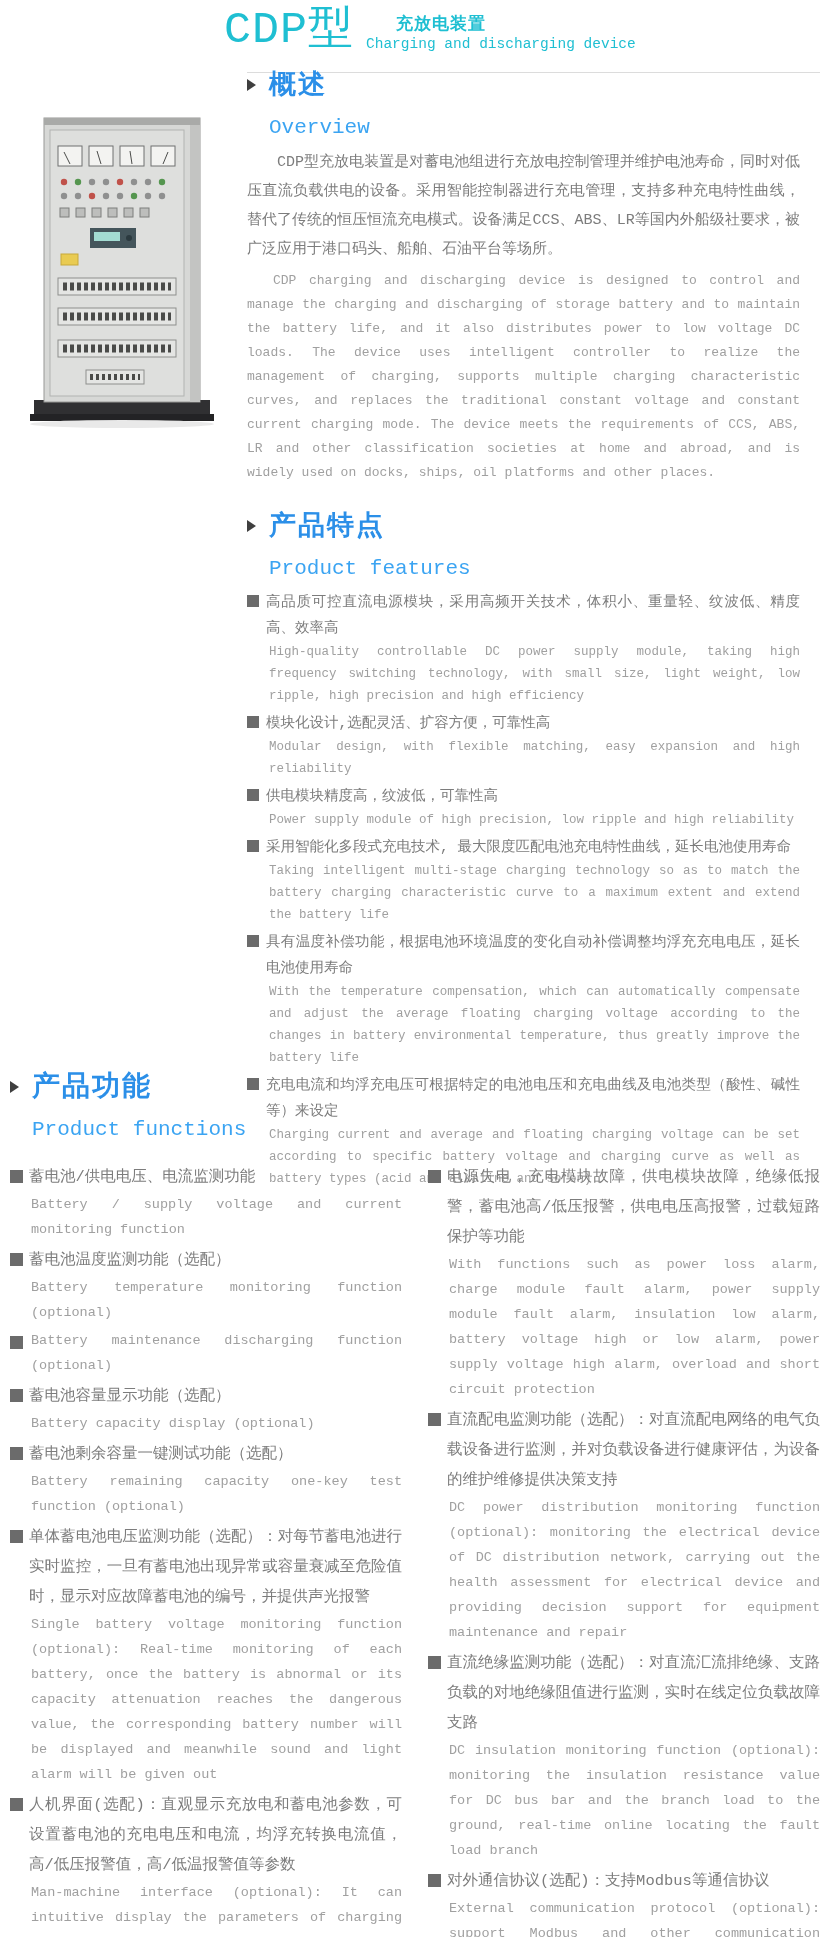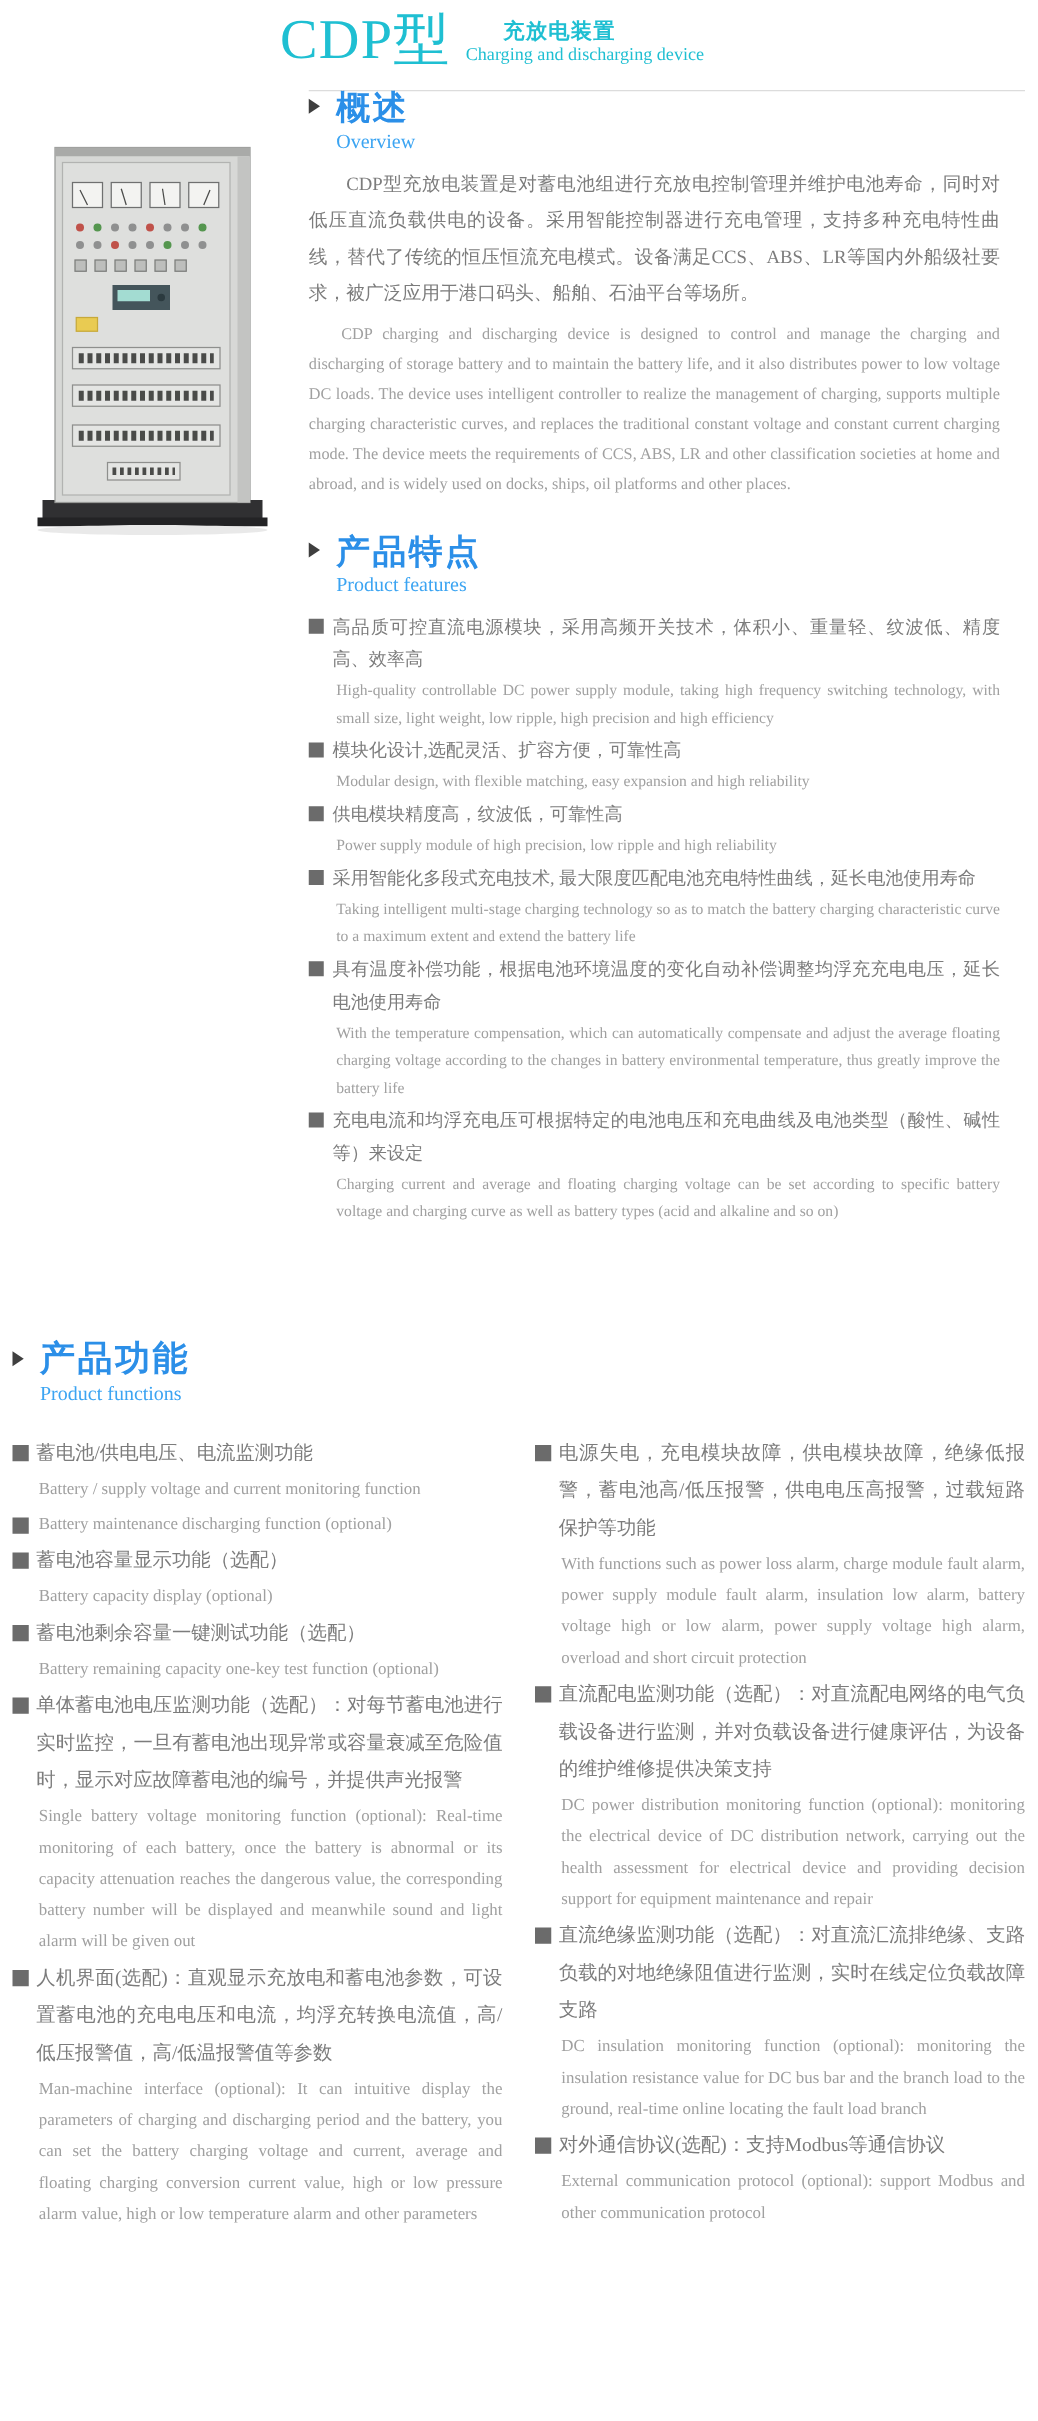--- a/index.html
+++ b/index.html
@@ -5,41 +5,41 @@
   :root{
     --cyan:#1fbfd2;
     --blue:#2b8fe8;
     --blue-lt:#3ba4f2;
     --zh-gray:#7c7c7c;
     --en-gray:#a0a0a0;
     --sq-gray:#6b6b6b;
   }
   html,body{margin:0;padding:0;background:#ffffff;}
   .page{position:relative;width:830px;height:1937px;background:#fff;overflow:hidden;
-        font-family:Liberation Serif, serif;}
+        font-family:Liberation Mono, monospace;}
 
   
   .brand{position:absolute;left:224px;top:5px;display:flex;align-items:flex-start;}
   .model{font-size:45px;line-height:52px;color:var(--cyan);letter-spacing:1px;}
   .brand-sub{margin-left:12px;padding-top:9px;display:flex;flex-direction:column;}
   .sub-zh{font-size:17px;font-weight:bold;color:var(--cyan);line-height:21px;letter-spacing:1px;margin-left:30px;}
   .sub-en{font-size:14.5px;color:var(--cyan);line-height:19px;text-align:center;}
   .divider{position:absolute;left:247px;top:72px;width:573px;height:1px;background:#dcdcdc;}
 
   
   .cabinet{position:absolute;left:28px;top:112px;width:188px;height:318px;}
 
   
   .col-top{position:absolute;left:247px;top:70px;width:553px;}
 
   .sec-head{position:relative;padding-left:22px;}
   .arrow{position:absolute;left:0;top:9px;width:0;height:0;
          border-left:9px solid #3f3f3f;border-top:6px solid transparent;border-bottom:6px solid transparent;}
   .sec-zh{margin:0;font-size:27px;line-height:32px;color:var(--blue);font-weight:600;letter-spacing:2px;}
-  .sec-en{font-size:16px;line-height:20px;color:var(--blue-lt);margin-top:2px;}
+  .sec-en{font-size:21px;line-height:20px;color:var(--blue-lt);margin-top:16px;}
 
   .para{margin:0;text-align:justify;}
   .para.zh{margin-top:10px;font-size:15px;line-height:29px;color:var(--zh-gray);text-indent:2em;}
   .para.en{margin-top:5px;font-size:13px;line-height:24px;color:var(--en-gray);text-indent:2em;}
 
   .features{margin-top:26px;}
   ul.blist{list-style:none;margin:10px 0 0;padding:0;}
   ul.blist .item{position:relative;padding-left:19px;margin-bottom:3px;}
   .sq{position:absolute;left:0;top:6px;width:12px;height:12px;background:var(--sq-gray);}
   .item-zh{font-size:14.5px;line-height:26px;color:var(--zh-gray);text-align:justify;}
@@ -212,20 +212,25 @@
     <div class="fcols">
       <ul class="blist fcol">
 
           <li class="item">
             <span class="sq"></span>
             <div class="item-zh">蓄电池/供电电压、电流监测功能</div>
             <div class="item-en">Battery / supply voltage and current monitoring function</div>
           </li>
 
 
+          <li class="item">
+            <span class="sq"></span>
+            <div class="item-zh">蓄电池温度监测功能（选配）</div>
+            <div class="item-en">Battery temperature monitoring function (optional)</div>
+          </li>
 
           <li class="item">
             <span class="sq"></span>
             <div class="item-en">Battery maintenance discharging function (optional)</div>
           </li>
 
           <li class="item">
             <span class="sq"></span>
             <div class="item-zh">蓄电池容量显示功能（选配）</div>
             <div class="item-en">Battery capacity display (optional)</div>

